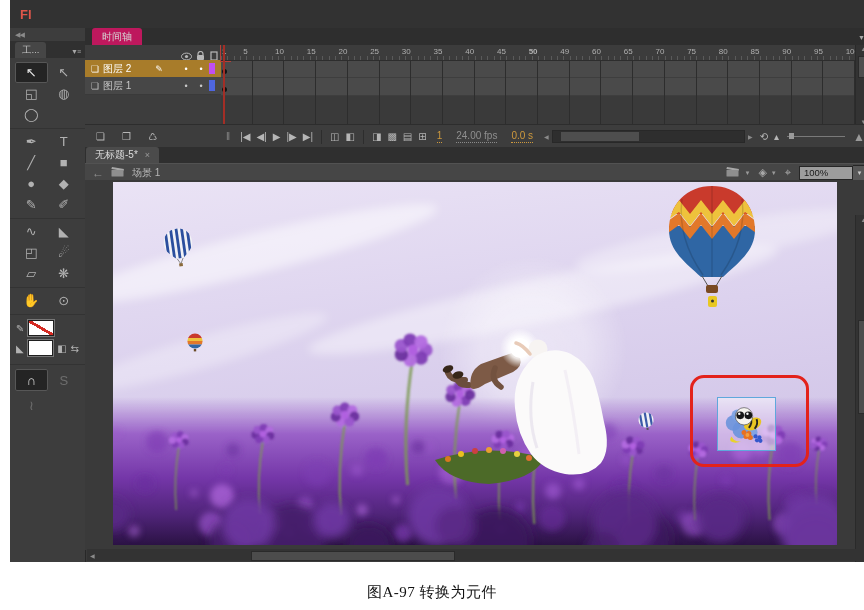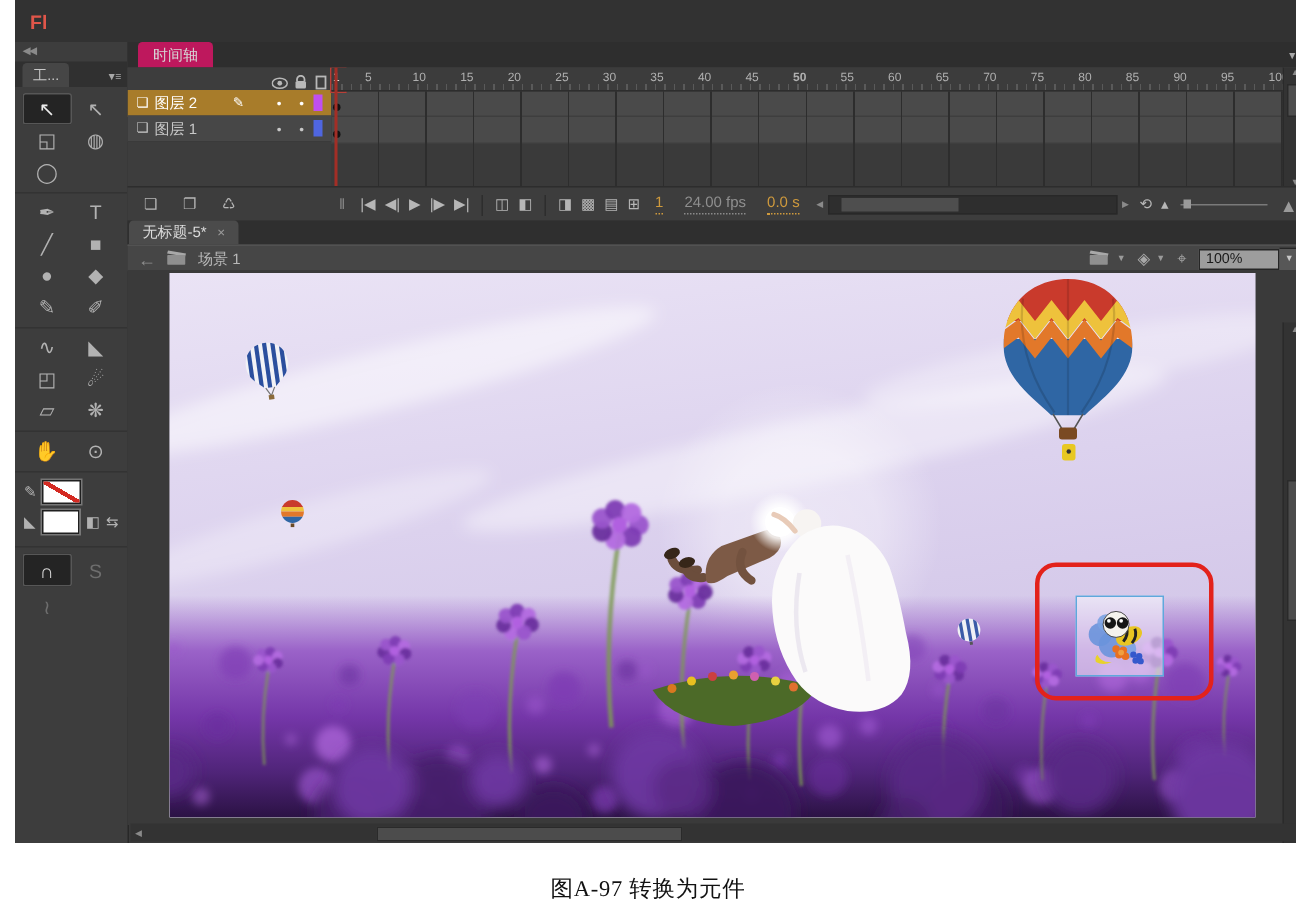--- a/index.html
+++ b/index.html
@@ -269,21 +269,21 @@
             <span style="left: 22.36px;">5</span>
             <span style="left: 54.06px;">10</span>
             <span style="left: 85.76px;">15</span>
             <span style="left: 117.46px;">20</span>
             <span style="left: 149.16px;">25</span>
             <span style="left: 180.86px;">30</span>
             <span style="left: 212.56px;">35</span>
             <span style="left: 244.26px;">40</span>
             <span style="left: 275.96px;">45</span>
             <span style="left: 307.66px; font-weight: bold;">50</span>
-            <span style="left: 339.36px;">55</span>
+            <span style="left: 339.36px;">49</span>
             <span style="left: 371.06px;">60</span>
             <span style="left: 402.76px;">65</span>
             <span style="left: 434.46px;">70</span>
             <span style="left: 466.16px;">75</span>
             <span style="left: 497.86px; text-align: right;">80</span>
             <span style="left: 529.56px; text-align: center;">85</span>
             <span style="left: 561.26px;">90</span>
             <span style="left: 592.96px;">95</span>
             <span style="left: 624.66px;">100</span>
           </div>

